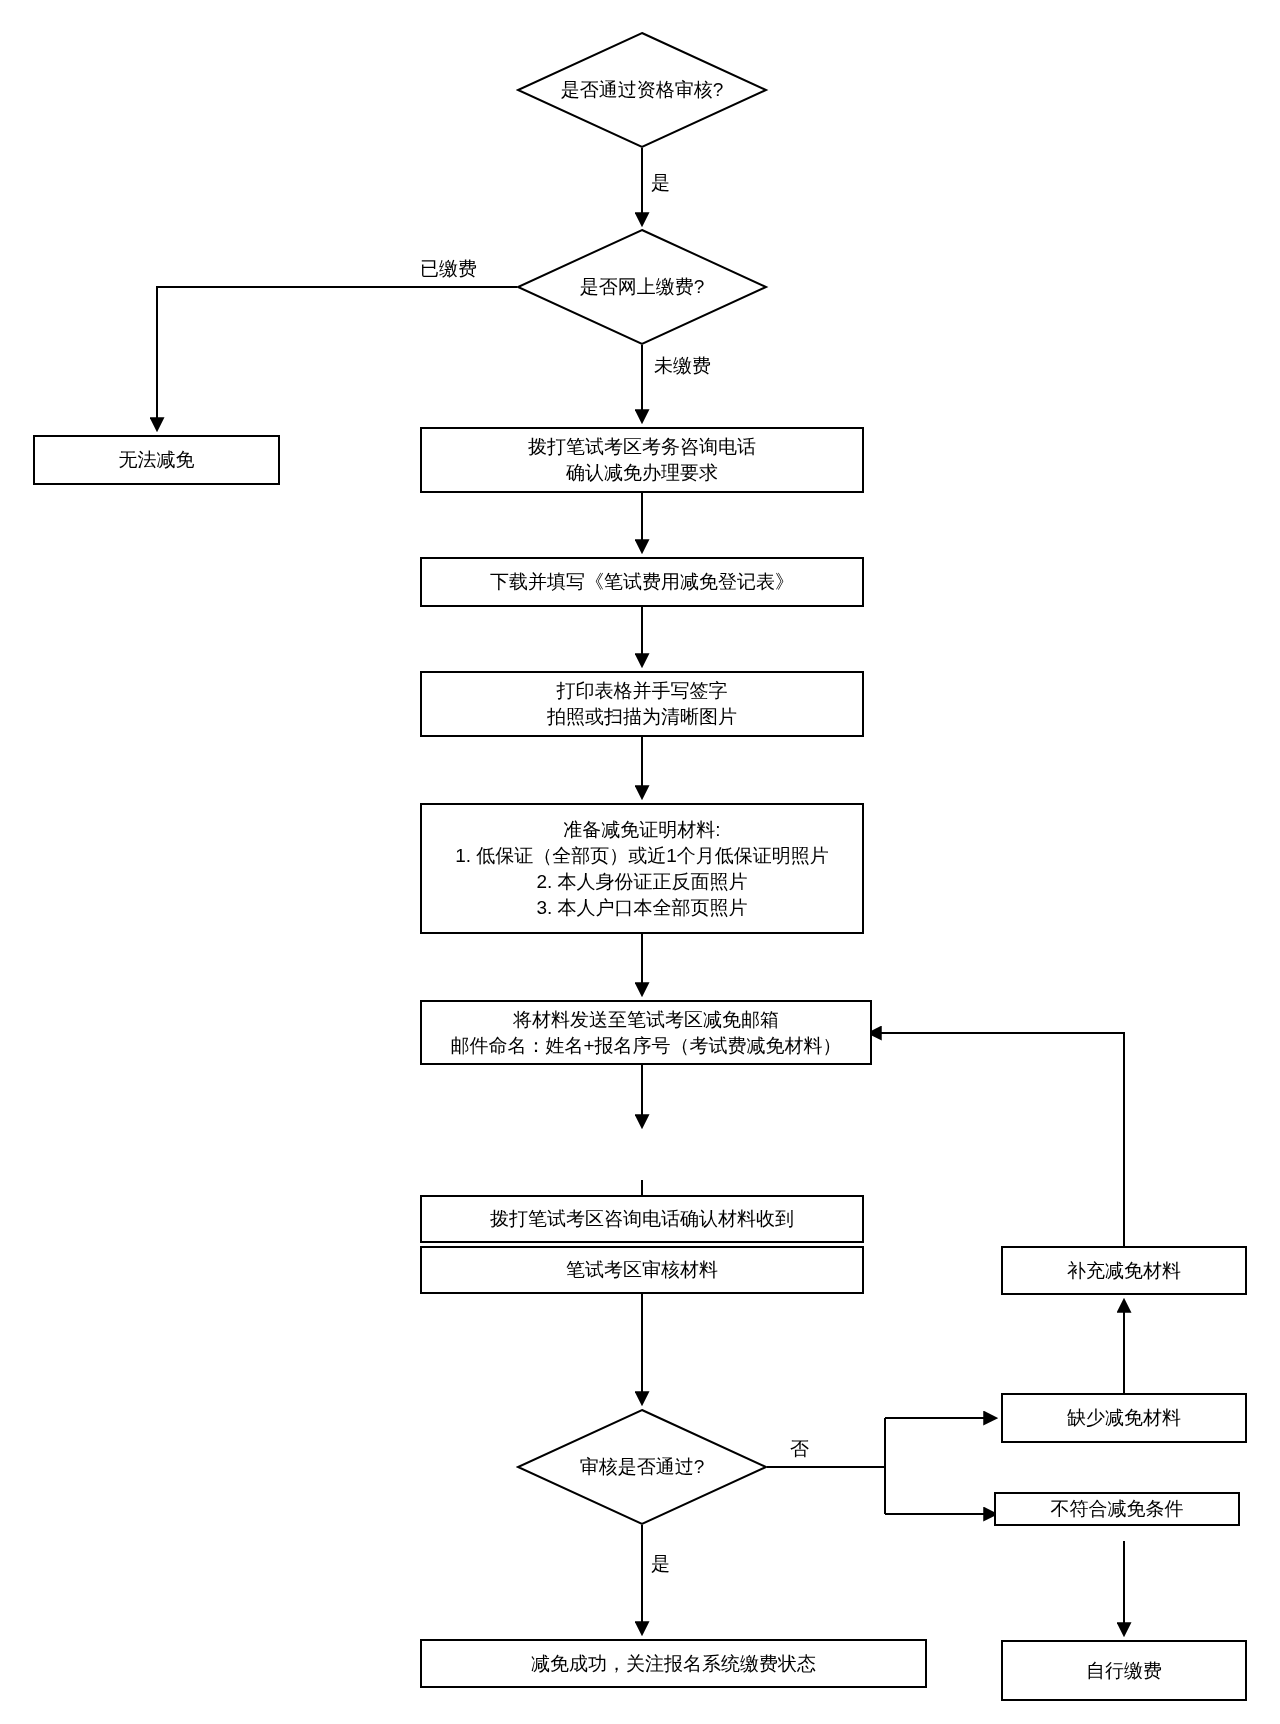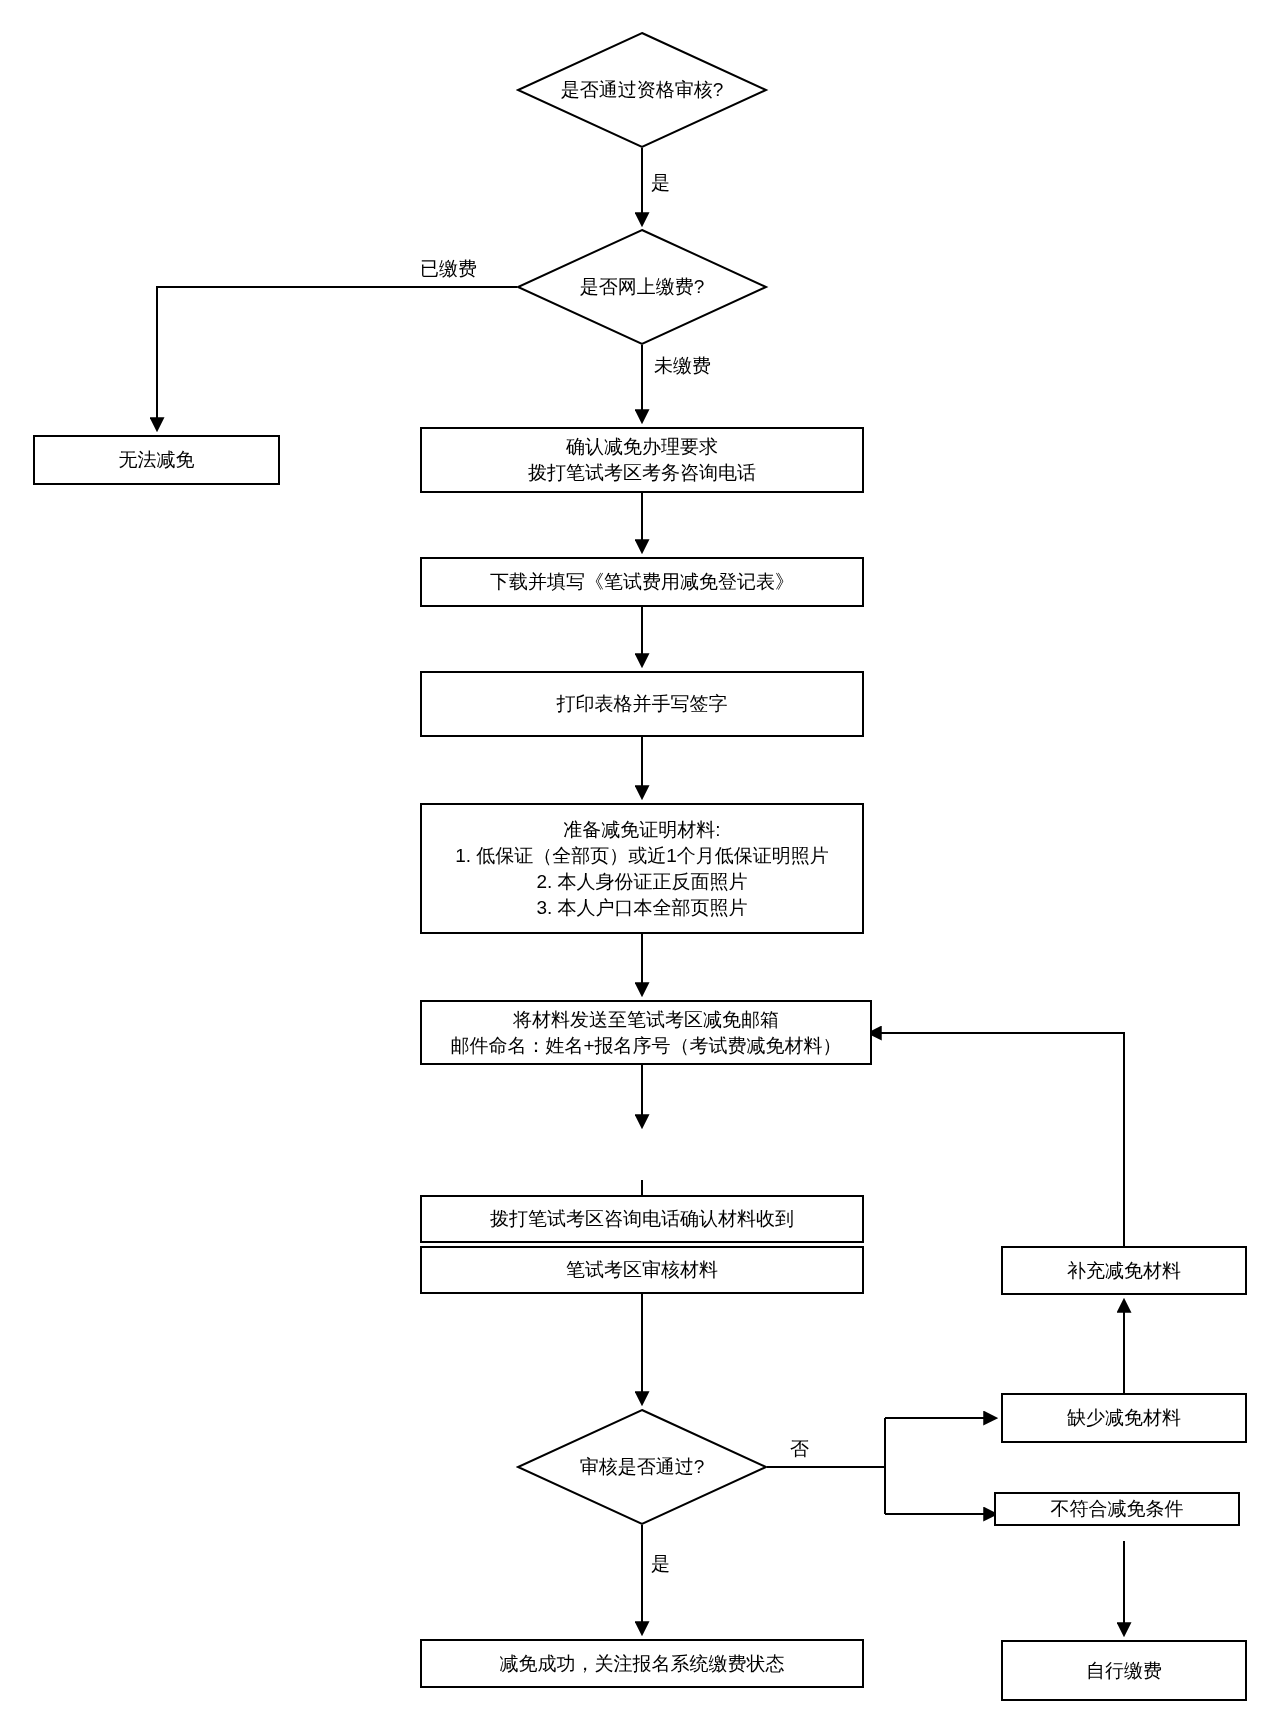--- a/index.html
+++ b/index.html
@@ -115,32 +115,33 @@
       </svg>
     <span class="diamond-label">审核是否通过?</span>
   </div>
 
   <div class="box" style="left:33px;top:435px;width:247px;height:50px">
     <span>无法减免</span>
   </div>
 
   <div class="box" style="left:420px;top:427px;width:444px;height:66px">
     <div class="lines">
+      <div>拨打笔试考区考务咨询电话</div>
       <div>确认减免办理要求</div>
-      <div>拨打笔试考区考务咨询电话</div>
     </div>
   </div>
 
   <div class="box" style="left:420px;top:557px;width:444px;height:50px">
     <span>下载并填写《笔试费用减免登记表》</span>
   </div>
 
   <div class="box" style="left:420px;top:671px;width:444px;height:66px">
     <div class="lines">
       <div>打印表格并手写签字</div>
+      <div>拍照或扫描为清晰图片</div>
     </div>
   </div>
 
   <div class="box" style="left:420px;top:803px;width:444px;height:131px">
     <div class="lines">
       <div>准备减免证明材料:</div>
       <div>1. 低保证（全部页）或近1个月低保证明照片</div>
       <div>2. 本人身份证正反面照片</div>
       <div>3. 本人户口本全部页照片</div>
     </div>
@@ -154,21 +155,21 @@
   </div>
 
   <div class="box" style="left:420px;top:1195px;width:444px;height:48px">
     <span>拨打笔试考区咨询电话确认材料收到</span>
   </div>
 
   <div class="box" style="left:420px;top:1246px;width:444px;height:48px">
     <span>笔试考区审核材料</span>
   </div>
 
-  <div class="box" style="left:420px;top:1639px;width:444px;height:49px">
+  <div class="box" style="left:420px;top:1639px;width:507px;height:49px">
     <span>减免成功，关注报名系统缴费状态</span>
   </div>
 
   <div class="box" style="left:1001px;top:1393px;width:246px;height:50px">
     <span>缺少减免材料</span>
   </div>
 
   <div class="box" style="left:1001px;top:1246px;width:246px;height:49px">
     <span>补充减免材料</span>
   </div>

